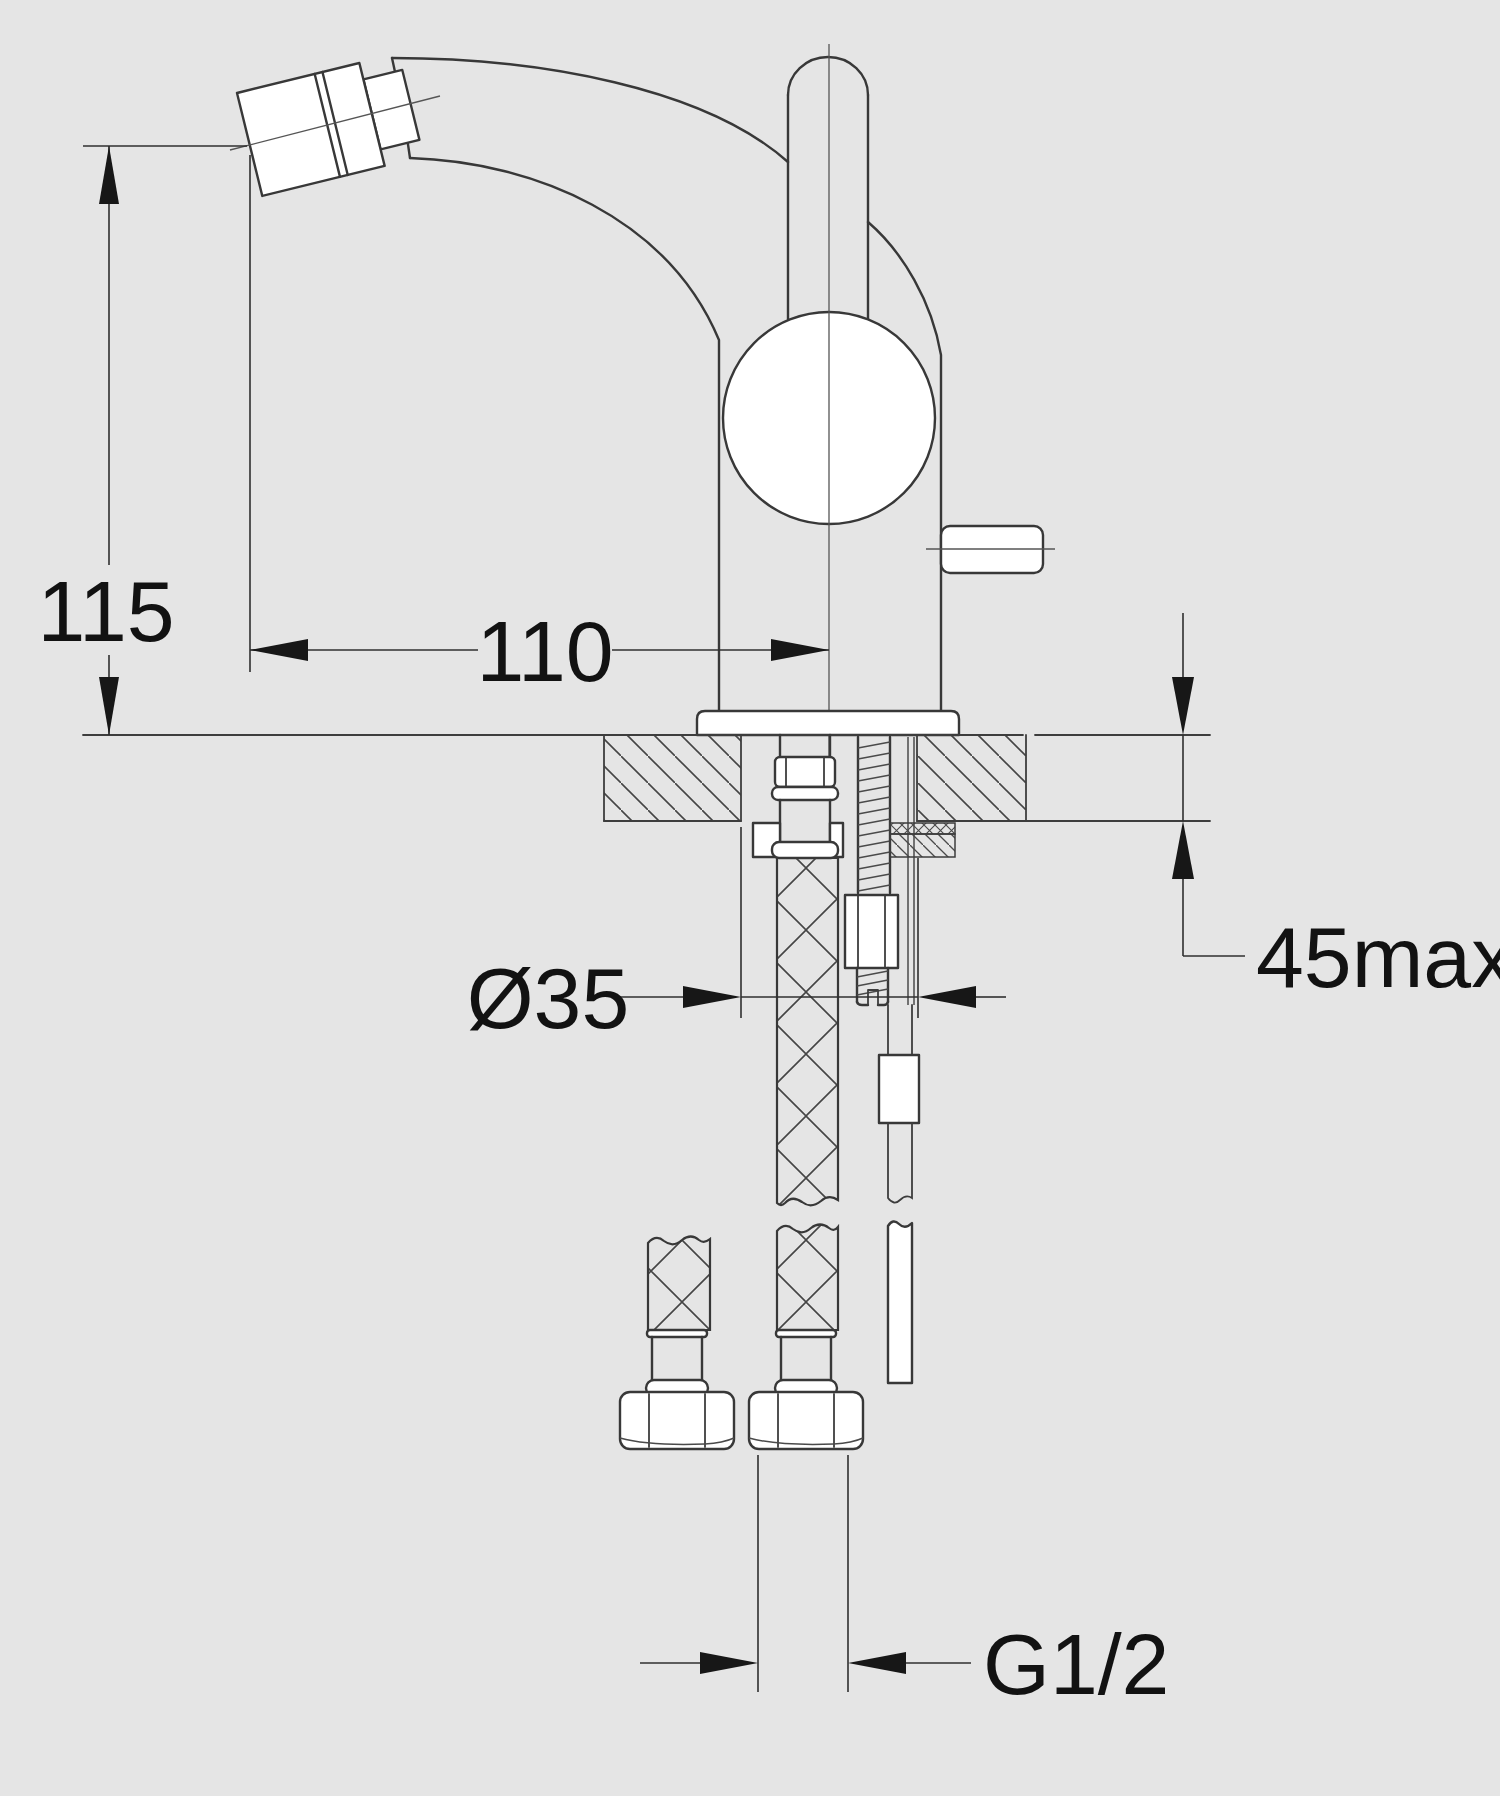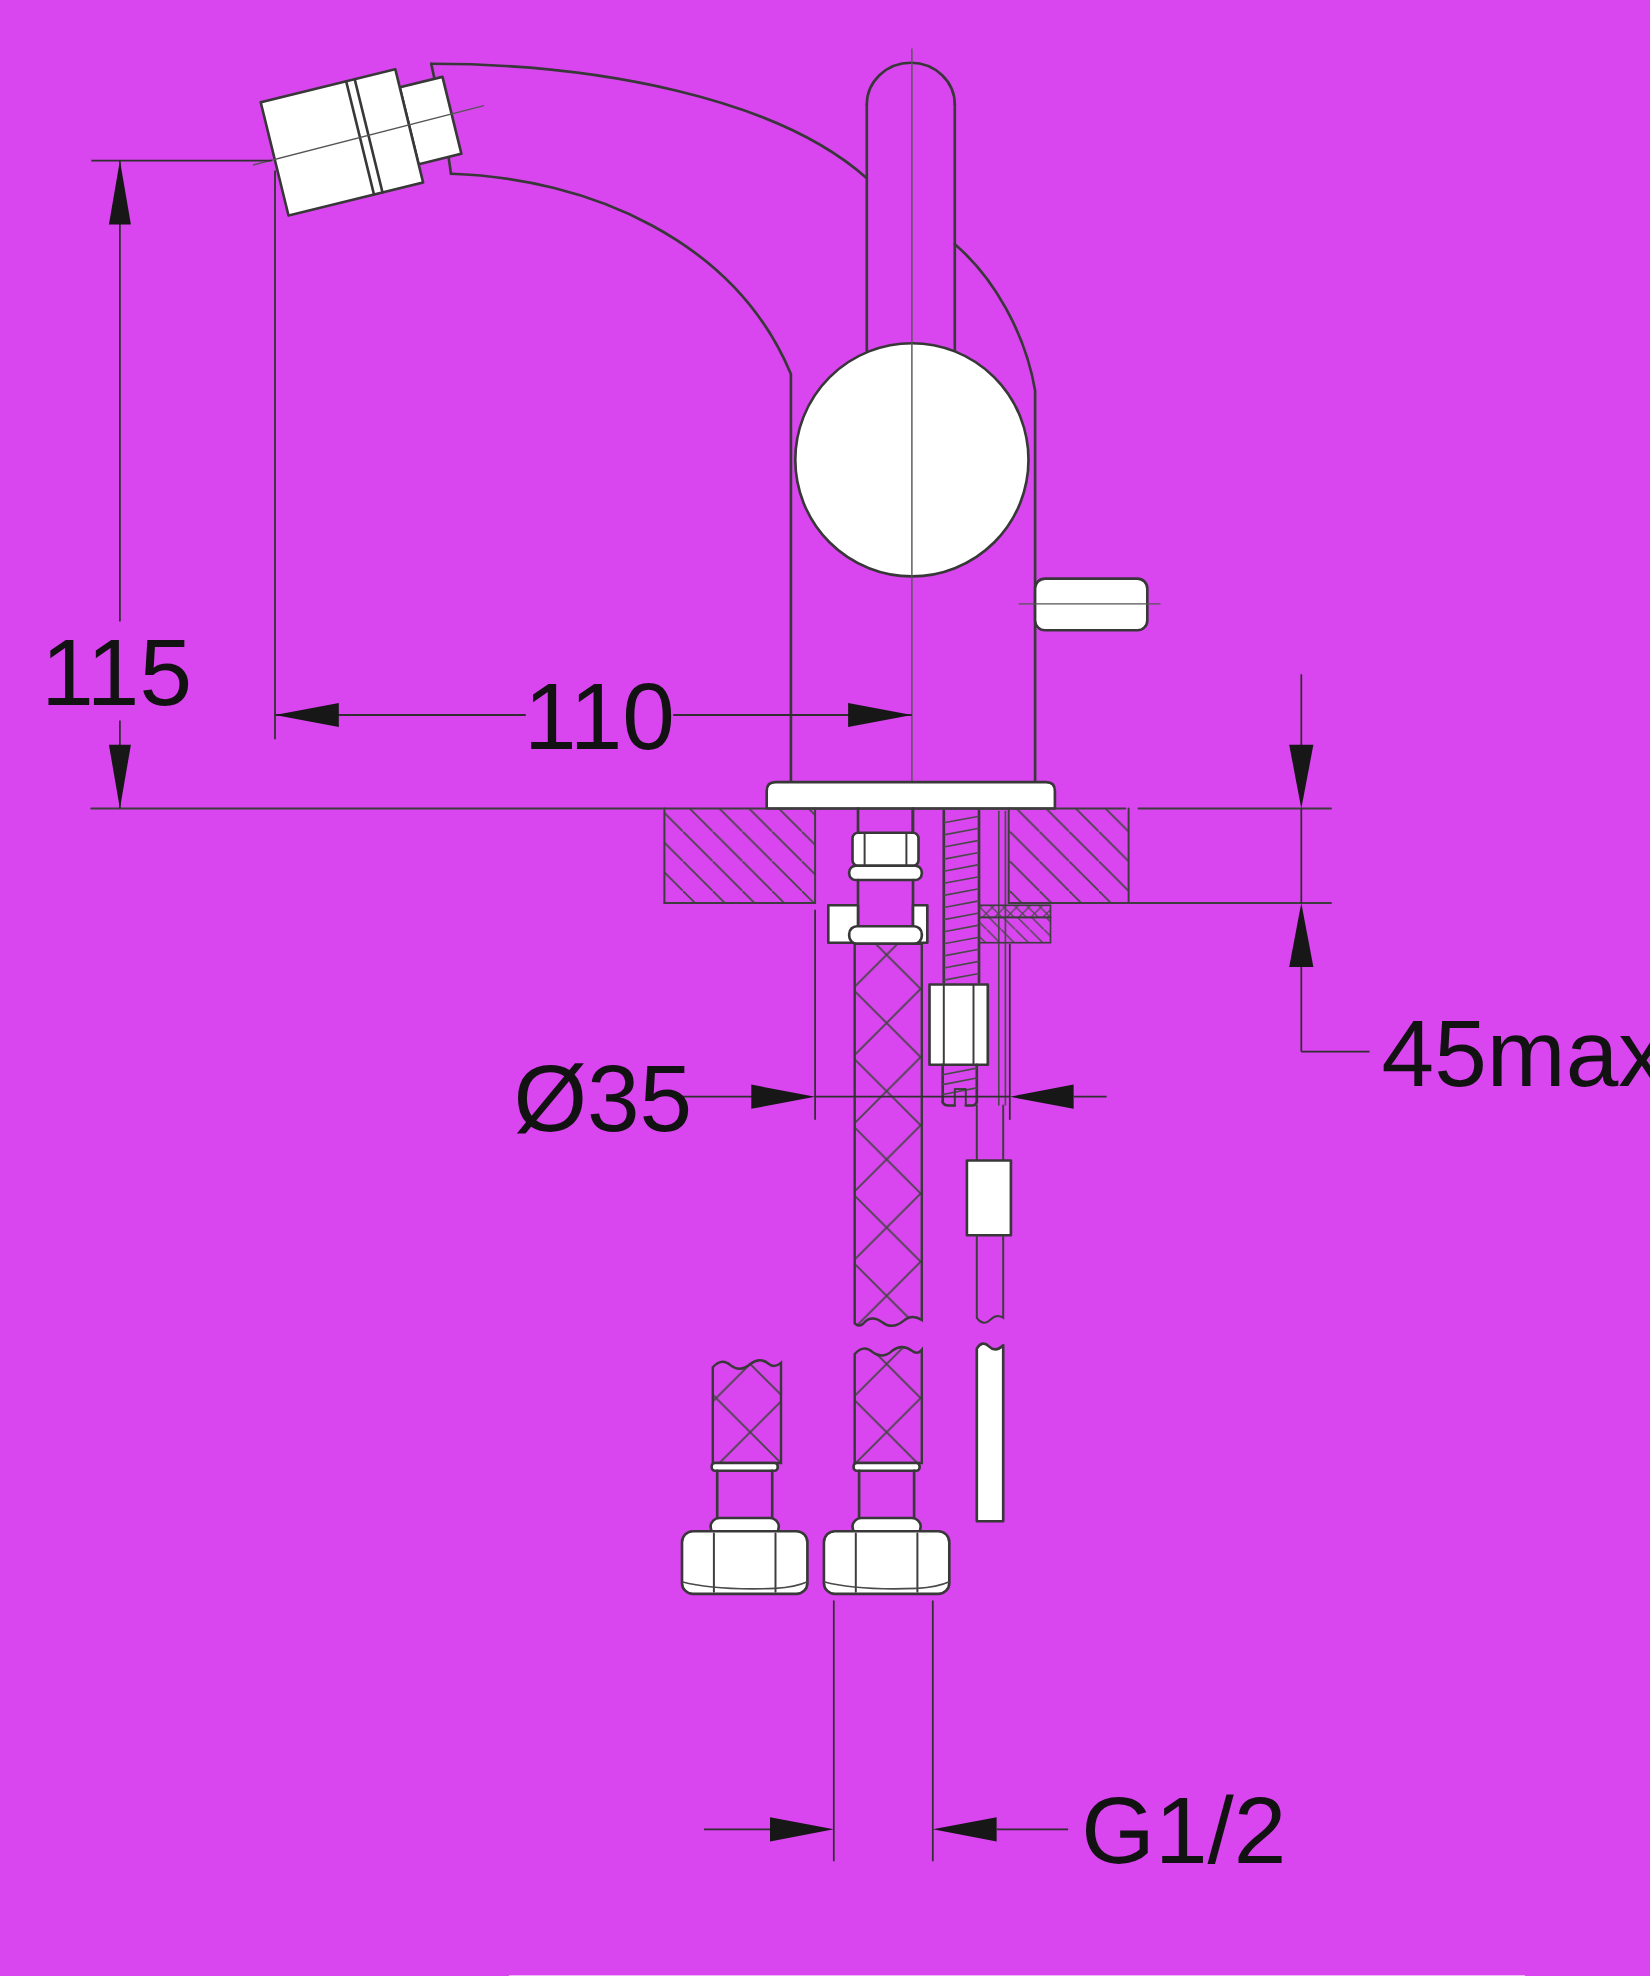--- a/index.html
+++ b/index.html
@@ -1,17 +1,17 @@
 <!DOCTYPE html>
 <html><head>
 <meta charset="utf-8">
 <style>
   html,body{margin:0;padding:0;background:#fff;}
   body{width:1500px;height:1796px;font-family:"Liberation Sans",sans-serif;}
-  #stage{position:relative;width:1500px;height:1796px;background:#d946ef;overflow:hidden;}
+  #stage{position:relative;width:1500px;height:1796px;background:#e5e5e5;overflow:hidden;}
   svg{display:block;}
   .ol{fill:none;stroke:#383838;stroke-width:2.4;stroke-linecap:round;stroke-linejoin:round;}
   .ol2{fill:#fff;stroke:#383838;stroke-width:2.4;stroke-linejoin:round;}
   .md{fill:none;stroke:#3d3d3d;stroke-width:1.8;stroke-linecap:round;}
   .th{fill:none;stroke:#4a4a4a;stroke-width:1.5;stroke-linecap:butt;}
   .cl{fill:none;stroke:#555;stroke-width:1.3;stroke-linecap:butt;}
   .dim{fill:none;stroke:#2f2f2f;stroke-width:1.6;stroke-linecap:butt;}
   .arr{fill:#171717;stroke:none;}
   .dtxt{font-family:"Liberation Sans",sans-serif;font-size:86px;fill:#121212;}
 </style>

